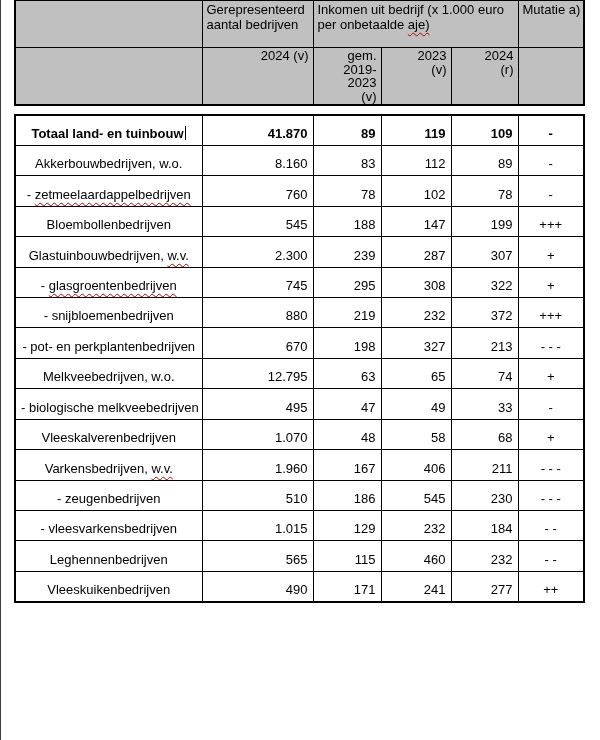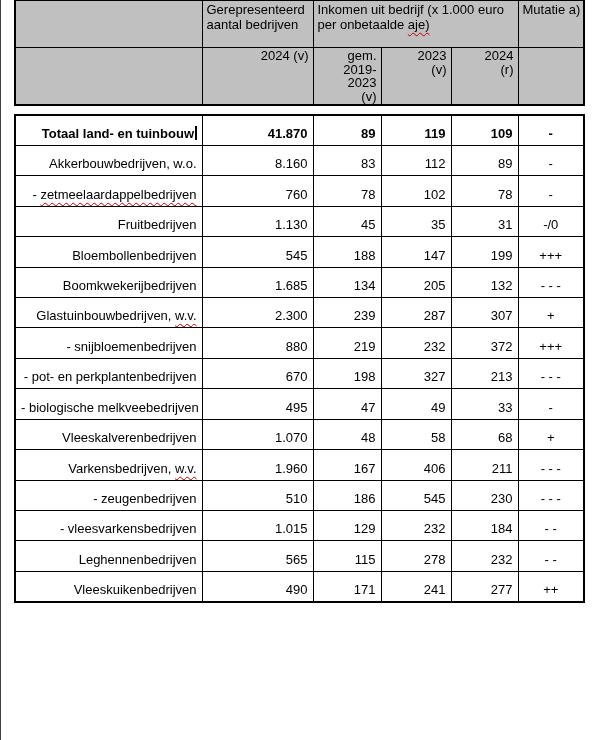--- a/index.html
+++ b/index.html
@@ -41,21 +41,21 @@
   .btable td {
     border:1px solid #000;
     vertical-align:bottom;
     font-size:13px;
     line-height:15px;
     padding:0 5px 4px 5px;
     overflow:hidden;
     white-space:nowrap;
   }
   .btable tr { height:30.43px; }
-  .lbl { text-align:right; }
+  .lbl { text-align:center; }
   .num { text-align:right; }
   .mut { text-align:center; }
   tr.bold td { font-weight:bold; }
 
   .sq {
     text-decoration-line:underline;
     text-decoration-style:wavy;
     text-decoration-color:#c00000;
     text-decoration-thickness:1px;
     text-underline-offset:3px;
@@ -146,68 +146,68 @@
         </tr>
         <tr>
           <td class="lbl"><span>- </span><span class="sq">zetmeelaardappelbedrijven</span></td>
           <td class="num">760</td>
           <td class="num">78</td>
           <td class="num">102</td>
           <td class="num">78</td>
           <td class="mut">-</td>
         </tr>
         <tr>
-          <td class="lbl"><span>Fruitbedrijven</span></td>
-          <td class="num">1.130</td>
-          <td class="num">45</td>
-          <td class="num">35</td>
-          <td class="num">31</td>
-          <td class="mut">-/0</td>
-        </tr>
-        <tr>
           <td class="lbl"><span>Bloembollenbedrijven</span></td>
           <td class="num">545</td>
           <td class="num">188</td>
           <td class="num">147</td>
           <td class="num">199</td>
           <td class="mut">+++</td>
         </tr>
         <tr>
-          <td class="lbl"><span>Boomkwekerijbedrijven</span></td>
-          <td class="num">1.685</td>
-          <td class="num">134</td>
-          <td class="num">205</td>
-          <td class="num">132</td>
-          <td class="mut">- - -</td>
-        </tr>
-        <tr>
           <td class="lbl"><span>Glastuinbouwbedrijven, </span><span class="sq">w.v.</span></td>
           <td class="num">2.300</td>
           <td class="num">239</td>
           <td class="num">287</td>
           <td class="num">307</td>
+          <td class="mut">+</td>
+        </tr>
+        <tr>
+          <td class="lbl"><span>- </span><span class="sq">glasgroentenbedrijven</span></td>
+          <td class="num">745</td>
+          <td class="num">295</td>
+          <td class="num">308</td>
+          <td class="num">322</td>
           <td class="mut">+</td>
         </tr>
         <tr>
           <td class="lbl"><span>- snijbloemenbedrijven</span></td>
           <td class="num">880</td>
           <td class="num">219</td>
           <td class="num">232</td>
           <td class="num">372</td>
           <td class="mut">+++</td>
         </tr>
         <tr>
           <td class="lbl"><span>- pot- en perkplantenbedrijven</span></td>
           <td class="num">670</td>
           <td class="num">198</td>
           <td class="num">327</td>
           <td class="num">213</td>
           <td class="mut">- - -</td>
         </tr>
         <tr>
+          <td class="lbl"><span>Melkveebedrijven, w.o.</span></td>
+          <td class="num">12.795</td>
+          <td class="num">63</td>
+          <td class="num">65</td>
+          <td class="num">74</td>
+          <td class="mut">+</td>
+        </tr>
+        <tr>
           <td class="lbl"><span>- biologische melkveebedrijven</span></td>
           <td class="num">495</td>
           <td class="num">47</td>
           <td class="num">49</td>
           <td class="num">33</td>
           <td class="mut">-</td>
         </tr>
         <tr>
           <td class="lbl"><span>Vleeskalverenbedrijven</span></td>
           <td class="num">1.070</td>
@@ -237,21 +237,21 @@
           <td class="num">1.015</td>
           <td class="num">129</td>
           <td class="num">232</td>
           <td class="num">184</td>
           <td class="mut">- -</td>
         </tr>
         <tr>
           <td class="lbl"><span>Leghennenbedrijven</span></td>
           <td class="num">565</td>
           <td class="num">115</td>
-          <td class="num">278</td>
+          <td class="num">460</td>
           <td class="num">232</td>
           <td class="mut">- -</td>
         </tr>
         <tr>
           <td class="lbl"><span>Vleeskuikenbedrijven</span></td>
           <td class="num">490</td>
           <td class="num">171</td>
           <td class="num">241</td>
           <td class="num">277</td>
           <td class="mut">++</td>

